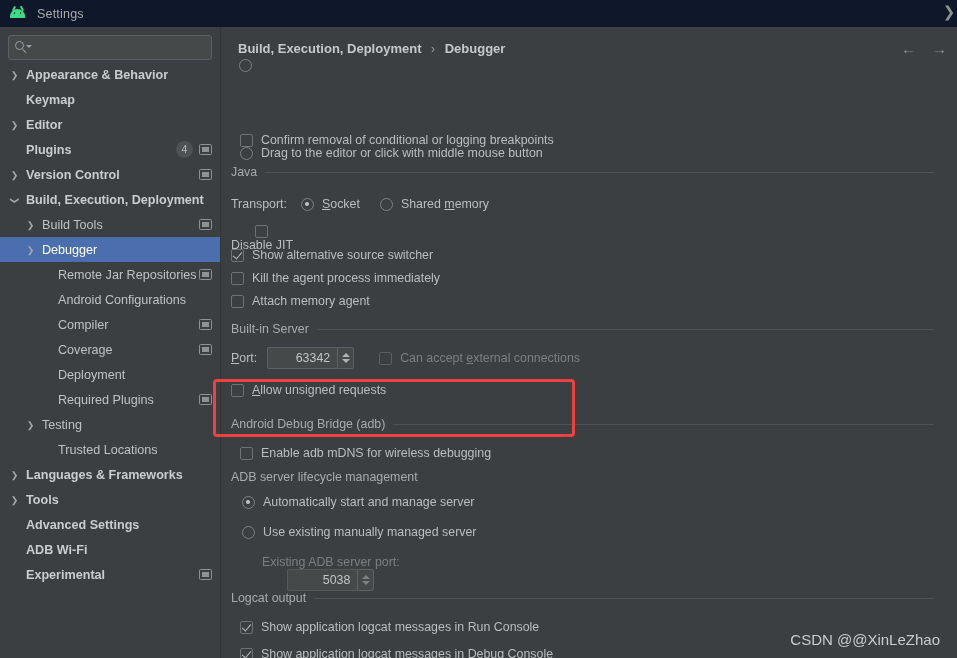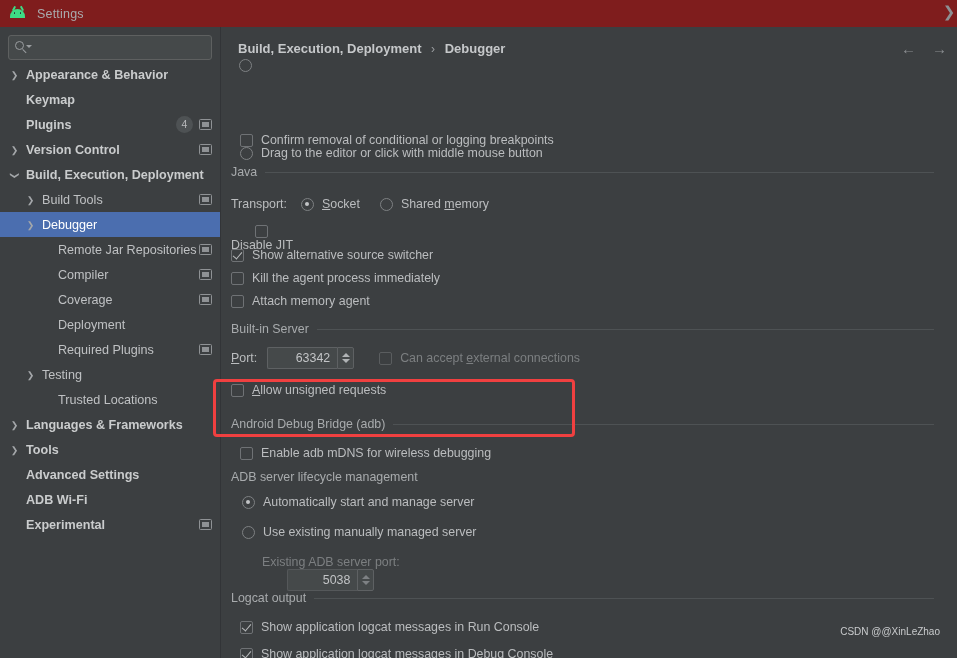--- a/index.html
+++ b/index.html
@@ -7,21 +7,21 @@
     width: 957px; height: 658px;
     background: #3c3f41;
     font-family: "Liberation Sans", sans-serif;
     overflow: hidden;
   }
   body { position: relative; color: #bbbbbb; }
 
   
   #titlebar {
     position: absolute; left: 0; top: 0; width: 957px; height: 27px;
-    background: #7f1d1d;
+    background: #0f172a;
     display: flex; align-items: center; padding-left: 9px;
   }
   #titlebar .as-logo { width: 17px; height: 17px; position: relative; flex: 0 0 auto; }
   #titlebar .as-logo .head {
     position: absolute; left: 1px; top: 4px; width: 15px; height: 9px;
     background: #3ddc84;
     border-radius: 7.5px 7.5px 0 0;
   }
   #titlebar .as-logo .ant1, #titlebar .as-logo .ant2 {
     position: absolute; width: 1.6px; height: 5px; background: #3ddc84; top: 1px;
@@ -182,22 +182,22 @@
   .spinner.dim .btns .dn { border-top-color: #7e8184; }
 
   
   #adb-highlight {
     position: absolute; left: 213px; top: 379px; width: 362px; height: 58px;
     border: 3px solid #f04040; border-radius: 4px; pointer-events: none;
   }
 
   
   #watermark {
-    position: absolute; right: 17px; bottom: 21px;
-    font-size: 10px; color: #c9cbcd; white-space: nowrap;
+    position: absolute; right: 17px; bottom: 10px;
+    font-size: 15px; color: #c9cbcd; white-space: nowrap;
   }
 </style>
 </head>
 <body>
 
 <div id="titlebar">
   <span class="as-logo">
     <span class="ant1"></span>
       <span class="ant2"></span>
     <span class="head"></span>
@@ -229,20 +229,27 @@
       </div>
       <div class="tree-row bold">
         <span style="width: 8px; flex: 0 0 auto;"></span>
         <span class="arrow"></span>
         <span style="width: 5px; flex: 0 0 auto;"></span>
         <span class="label">Keymap</span>
         <span class="spacer-right"></span>
       </div>
       <div class="tree-row bold">
         <span style="width: 8px; flex: 0 0 auto;"></span>
+        <span class="arrow collapsed"></span>
+        <span style="width: 5px; flex: 0 0 auto;"></span>
+        <span class="label">Editor</span>
+        <span class="spacer-right"></span>
+      </div>
+      <div class="tree-row bold">
+        <span style="width: 8px; flex: 0 0 auto;"></span>
         <span class="arrow"></span>
         <span style="width: 5px; flex: 0 0 auto;"></span>
         <span class="label">Plugins</span>
         <span class="spacer-right"></span>
         <span class="badge">4</span>
         <span class="panel-icon"></span>
       </div>
       <div class="tree-row bold">
         <span style="width: 8px; flex: 0 0 auto;"></span>
         <span class="arrow collapsed"></span>
@@ -273,20 +280,27 @@
         <span class="label">Debugger</span>
         <span class="spacer-right"></span>
       </div>
       <div class="tree-row">
         <span style="width: 40px; flex: 0 0 auto;"></span>
         <span class="arrow"></span>
         <span style="width: 5px; flex: 0 0 auto;"></span>
         <span class="label">Remote Jar Repositories</span>
         <span class="spacer-right"></span>
         <span class="panel-icon"></span>
+      </div>
+      <div class="tree-row">
+        <span style="width: 40px; flex: 0 0 auto;"></span>
+        <span class="arrow"></span>
+        <span style="width: 5px; flex: 0 0 auto;"></span>
+        <span class="label">Android Configurations</span>
+        <span class="spacer-right"></span>
       </div>
       <div class="tree-row">
         <span style="width: 40px; flex: 0 0 auto;"></span>
         <span class="arrow"></span>
         <span style="width: 5px; flex: 0 0 auto;"></span>
         <span class="label">Compiler</span>
         <span class="spacer-right"></span>
         <span class="panel-icon"></span>
       </div>
       <div class="tree-row">

